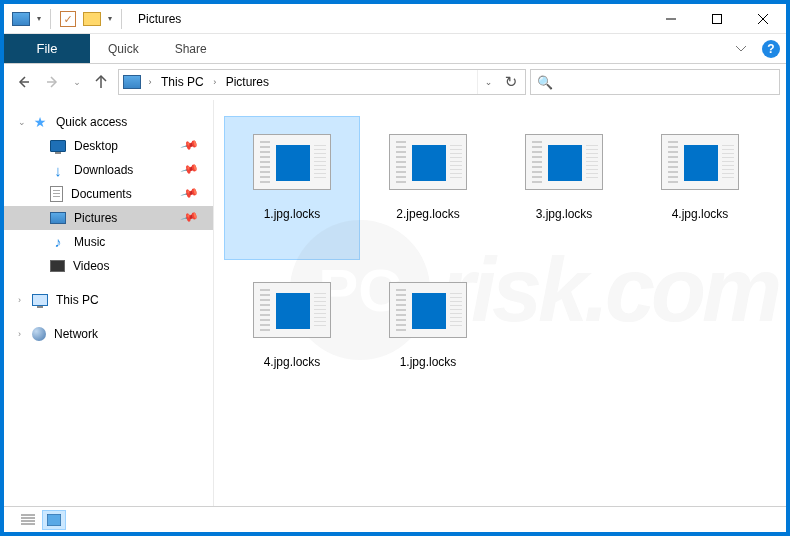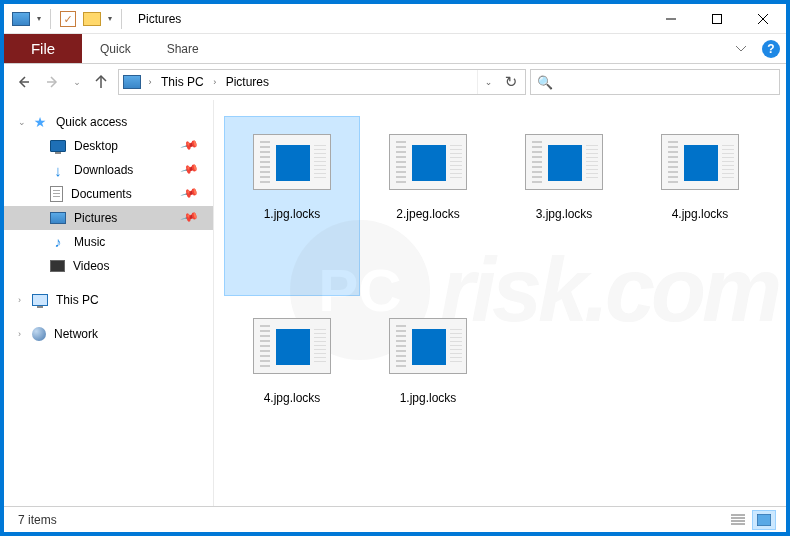--- a/index.html
+++ b/index.html
@@ -14,21 +14,21 @@
 .tb-arrow { width: 10px; display: inline-block; text-align: center; color: #555; font-size: 8px; }
 .tb-check { width: 16px; height: 16px; border: 1px solid #c77d3c; color: #c77d3c; line-height: 14px; text-align: center; font-size: 11px; }
 .tb-folder { width: 18px; height: 14px; background: #ffd86b; border: 1px solid #c99a2e; }
 .titlebar .sep { width: 1px; height: 20px; background: #d0d0d0; margin: 0 4px; }
 .titlebar .title { flex: 1; color: #000; font-size: 12px; padding-left: 6px; }
 .titlebar .win-controls { display: flex; }
 .win-btn { width: 46px; height: 30px; display: flex; align-items: center; justify-content: center; color: #000; }
 
 
 .ribbon { height: 30px; display: flex; align-items: stretch; background: #fff; border-bottom: 1px solid #d0d0d0; }
-.ribbon .file { width: 78px; background: #7f1d1d; color: #fff; display: flex; align-items: center; justify-content: center; font-size: 15px; }
+.ribbon .file { width: 86px; background: #0c4a6e; color: #fff; display: flex; align-items: center; justify-content: center; font-size: 13px; }
 .ribbon .tab { padding: 0 18px; display: flex; align-items: center; color: #444; cursor: default; }
 .ribbon .spacer { flex: 1; }
 .ribbon .expand { width: 30px; display: flex; align-items: center; justify-content: center; color: #777; }
 .ribbon .help { width: 30px; display: flex; align-items: center; justify-content: center; }
 .help-circle { width: 18px; height: 18px; border-radius: 50%; background: #1e88e5; color: #fff; font-size: 12px; line-height: 18px; text-align: center; font-weight: bold; }
 
 
 .addr { height: 36px; background: #fff; display: flex; align-items: center; gap: 4px; padding: 4px 6px; }
 .nav-btn { width: 26px; height: 26px; display: flex; align-items: center; justify-content: center; color: #666; }
 .nav-btn.disabled { color: #bbb; }
@@ -62,21 +62,21 @@
 .ico.docs::before { content: ""; position: absolute; top: 3px; left: 2px; right: 2px; height: 1px; background: #aaa; box-shadow: 0 3px 0 #aaa, 0 6px 0 #aaa; }
 .ico.pics { width: 16px; height: 12px; background: linear-gradient(#5aa9e6,#3a86c8); border: 1px solid #2a5f93; }
 .ico.music { color: #1e88e5; font-size: 14px; }
 .ico.videos { width: 15px; height: 12px; background: #333; border: 1px solid #666; }
 .ico.thispc { width: 16px; height: 12px; background: #cce6ff; border: 1px solid #1e6fb6; position: relative; }
 .ico.thispc::after { content: ""; position: absolute; bottom: -3px; left: 4px; width: 6px; height: 2px; background: #888; }
 .ico.network { width: 14px; height: 14px; background: radial-gradient(circle at 30% 30%, #c0d8f0, #4a7bb0); border-radius: 50%; }
 
 
 .files { flex: 1; padding: 16px 10px; display: flex; align-content: flex-start; flex-wrap: wrap; gap: 4px 0; overflow: auto; position: relative; }
-.file-item { width: 136px; height: 180px; display: flex; flex-direction: column; align-items: center; padding: 6px; border: 1px solid transparent; cursor: default; }
+.file-item { width: 136px; height: 144px; display: flex; flex-direction: column; align-items: center; padding: 6px; border: 1px solid transparent; cursor: default; }
 .file-item.selected { background: #cce8ff; border: 1px solid #99d1ff; }
 .file-thumb { width: 96px; height: 78px; display: flex; align-items: center; justify-content: center; margin-bottom: 6px; }
 .file-label { text-align: center; line-height: 1.3; max-width: 120px; color: #000; word-break: break-word; padding: 0 2px; }
 .thumb-app { width: 78px; height: 56px; background: #f5f5f5; border: 1px solid #a8a8a8; position: relative; }
 .thumb-app::before { content: ""; position: absolute; top: 6px; left: 6px; width: 10px; height: 44px; background: repeating-linear-gradient(#ccc,#ccc 2px,#f5f5f5 2px,#f5f5f5 5px); }
 .thumb-app .inner { position: absolute; top: 10px; left: 22px; width: 34px; height: 36px; background: #0072c9; }
 .thumb-app::after { content: ""; position: absolute; top: 10px; right: 4px; width: 12px; height: 36px; background: repeating-linear-gradient(#ddd,#ddd 1px,#f5f5f5 1px,#f5f5f5 4px); }
 .thumb-txt { width: 58px; height: 72px; background: #fff; border: 1px solid #bcbcbc; background-image: repeating-linear-gradient(#fff,#fff 5px,#dcdcdc 5px,#dcdcdc 6px); background-position: 0 8px; }
 
 
@@ -286,21 +286,20 @@
             <div class="thumb-app">
               <div class="inner"></div>
             </div>
           </div>
           <div class="file-label">1.jpg.locks</div>
         </div>
       </div>
   </div>
 
   <div class="statusbar">
-    <span class="status-text">7 items</span>
     <span class="view-btn">
       <svg width="14" height="12">
           <g stroke="#666" stroke-width="1">
             <line x1="0" y1="1" x2="14" y2="1"></line>
             <line x1="0" y1="4" x2="14" y2="4"></line>
             <line x1="0" y1="7" x2="14" y2="7"></line>
             <line x1="0" y1="10" x2="14" y2="10"></line>
           </g>
         </svg>
     </span>

